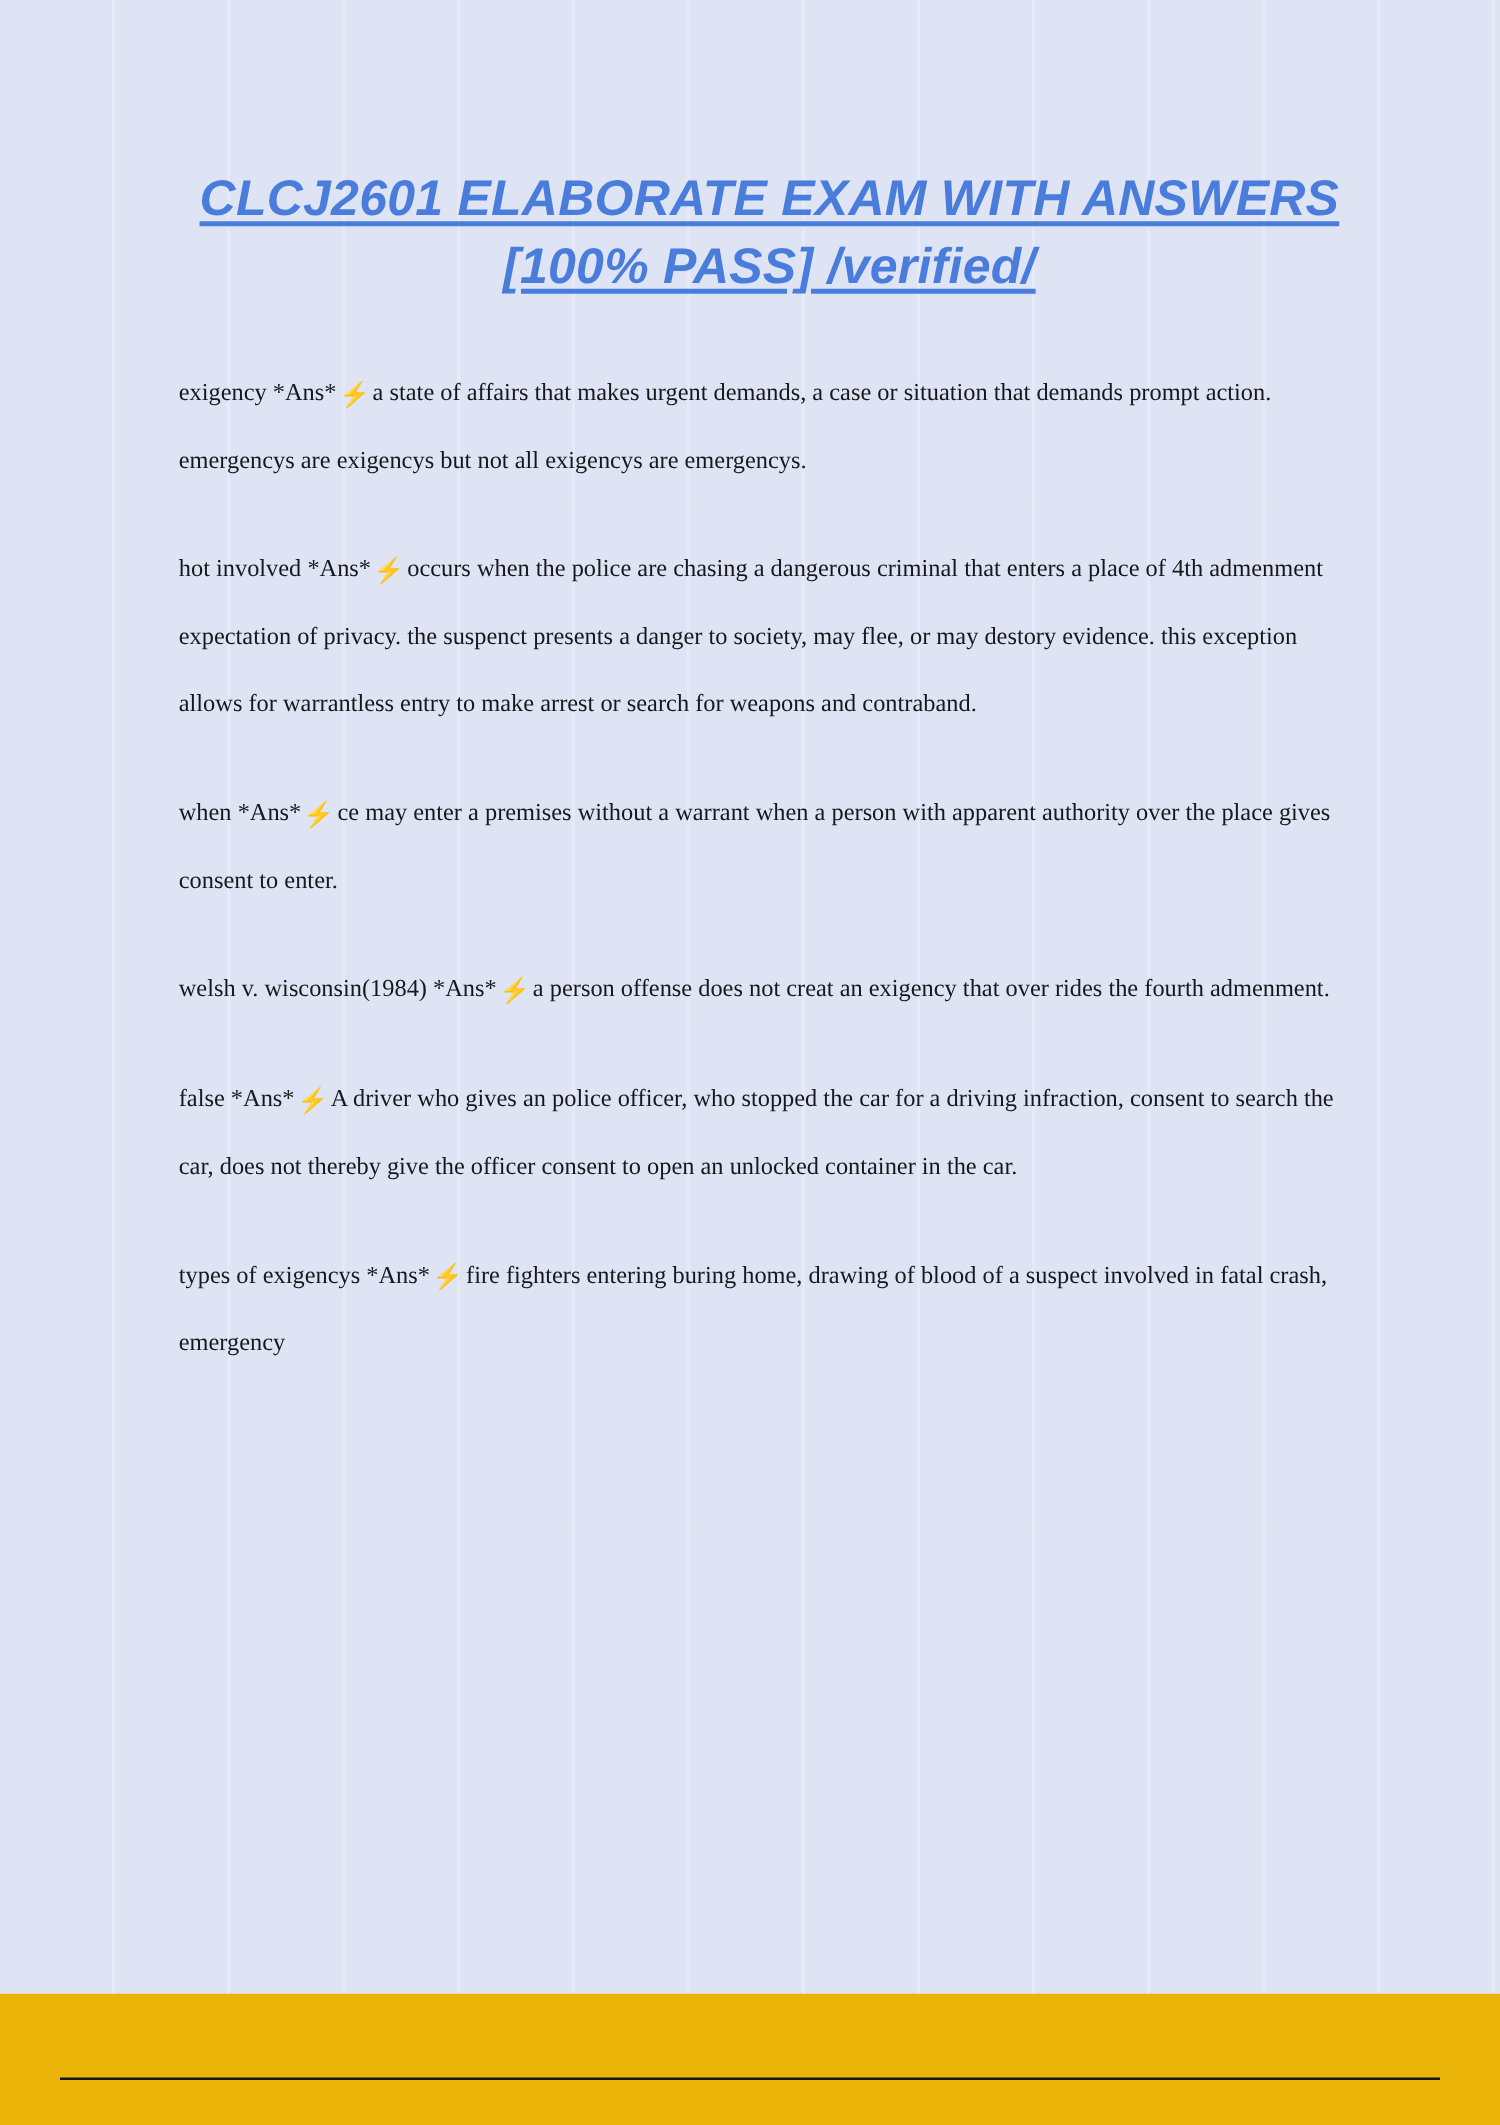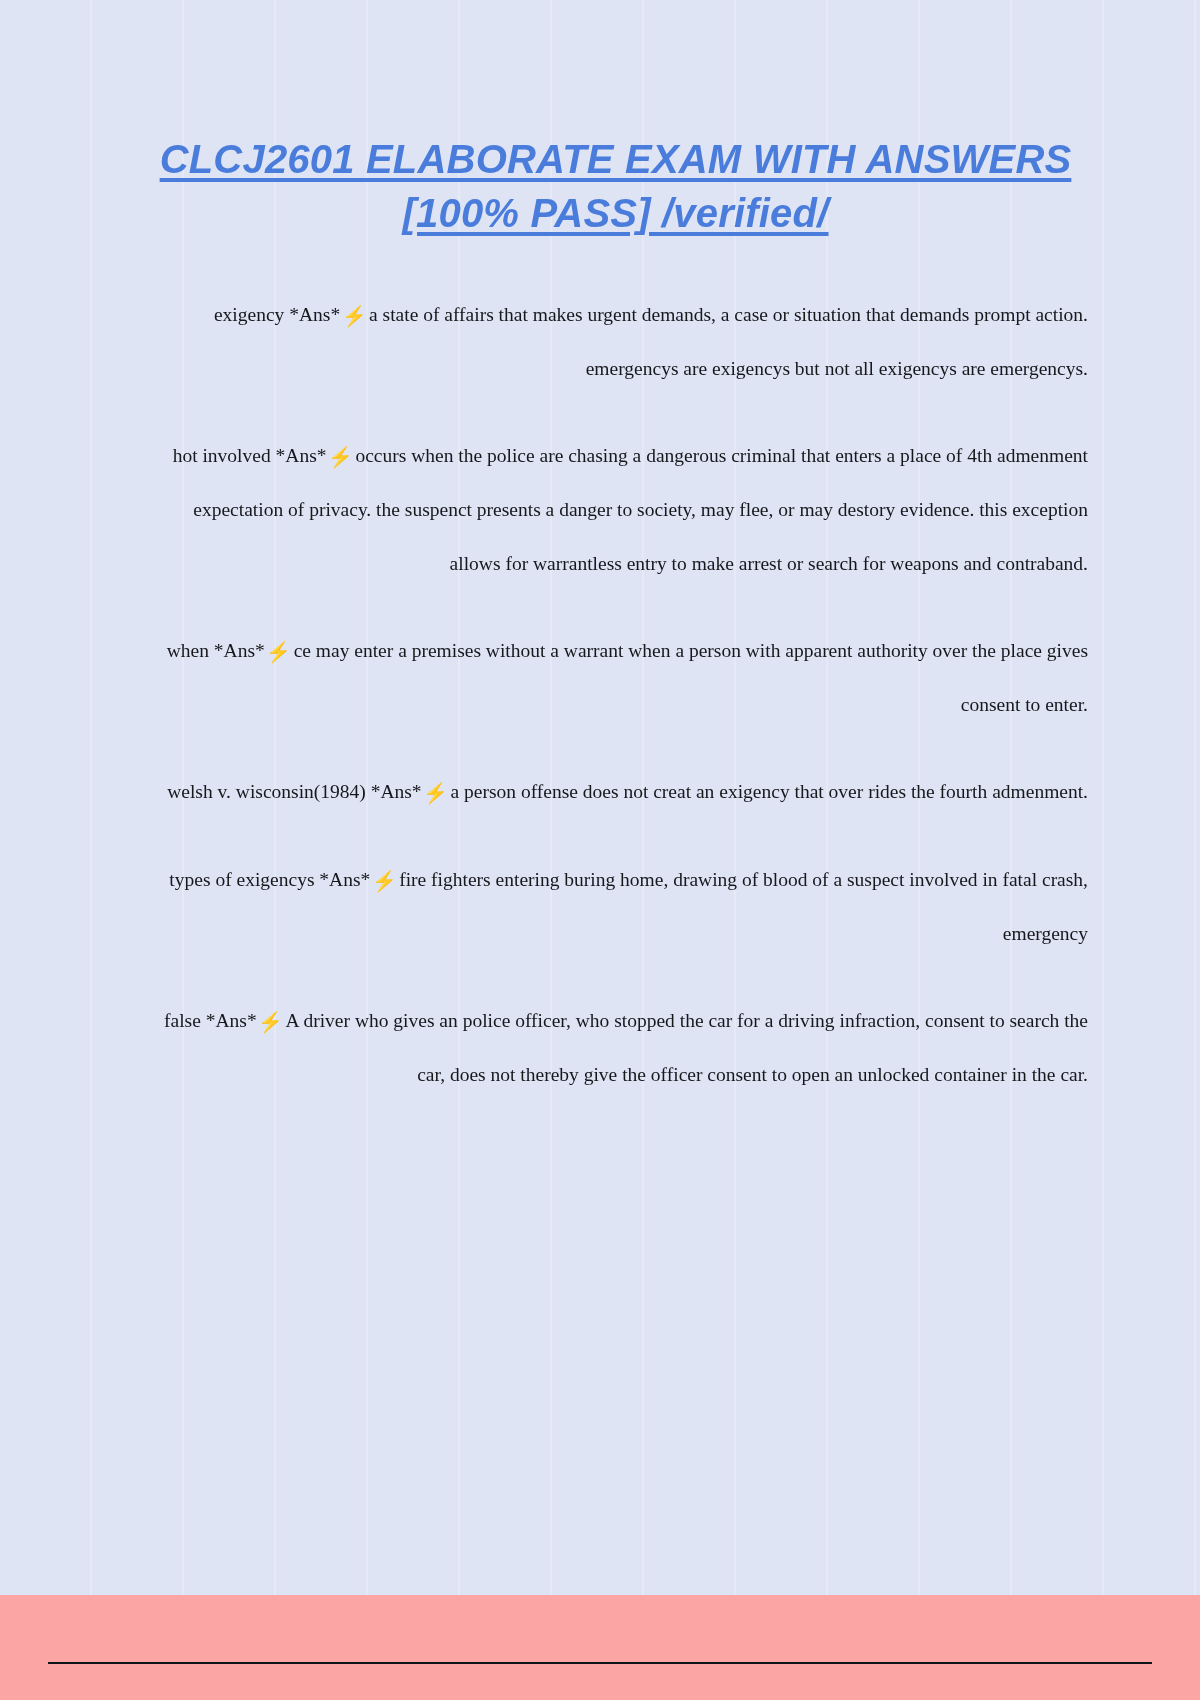--- a/index.html
+++ b/index.html
@@ -10,21 +10,21 @@
     width: 1200px;
     height: 1700px;
     background: #ffffff;
     font-family: "Liberation Serif", serif;
     overflow: hidden;
   }
   .page {
     position: relative;
     width: 1200px;
     height: 1700px;
-    background: #fca5a5;
+    background: #eab308;
   }
   .doc-sheet {
     position: absolute;
     left: 0;
     top: 0;
     width: 1200px;
     height: 1595px;
     background: #dfe4f5;
   }
   
@@ -59,21 +59,21 @@
     color: #4a7ddb;
     text-decoration: underline;
     text-underline-offset: 5px;
     letter-spacing: 0.2px;
   }
   .body-block {
     margin-top: 48px;
     font-size: 19.5px;
     line-height: 2.75;
     color: #16181c;
-    text-align: right;
+    text-align: left;
   }
   .qa {
     margin: 0 0 34px 0;
     font-size: 19.5px;
     line-height: 2.75;
     color: #16181c;
   }
   .qa:last-child { margin-bottom: 0; }
   .bolt {
     display: inline-block;
@@ -114,25 +114,25 @@
 
         <p class="qa">
           <span>when *Ans*</span><span class="bolt">⚡</span><span>ce may enter a premises without a warrant when a person with apparent authority over the place gives consent to enter.</span>
         </p>
 
         <p class="qa">
           <span>welsh v. wisconsin(1984) *Ans*</span><span class="bolt">⚡</span><span>a person offense does not creat an exigency that over rides the fourth admenment.</span>
         </p>
 
         <p class="qa">
-          <span>types of exigencys *Ans*</span><span class="bolt">⚡</span><span>fire fighters entering buring home, drawing of blood of a suspect involved in fatal crash, emergency</span>
+          <span>false *Ans*</span><span class="bolt">⚡</span><span>A driver who gives an police officer, who stopped the car for a driving infraction, consent to search the car, does not thereby give the officer consent to open an unlocked container in the car.</span>
         </p>
 
         <p class="qa">
-          <span>false *Ans*</span><span class="bolt">⚡</span><span>A driver who gives an police officer, who stopped the car for a driving infraction, consent to search the car, does not thereby give the officer consent to open an unlocked container in the car.</span>
+          <span>types of exigencys *Ans*</span><span class="bolt">⚡</span><span>fire fighters entering buring home, drawing of blood of a suspect involved in fatal crash, emergency</span>
         </p>
 
       </div>
     </div>
   </div>
 
   <div class="footer-rule"></div>
 
 </div>
 

